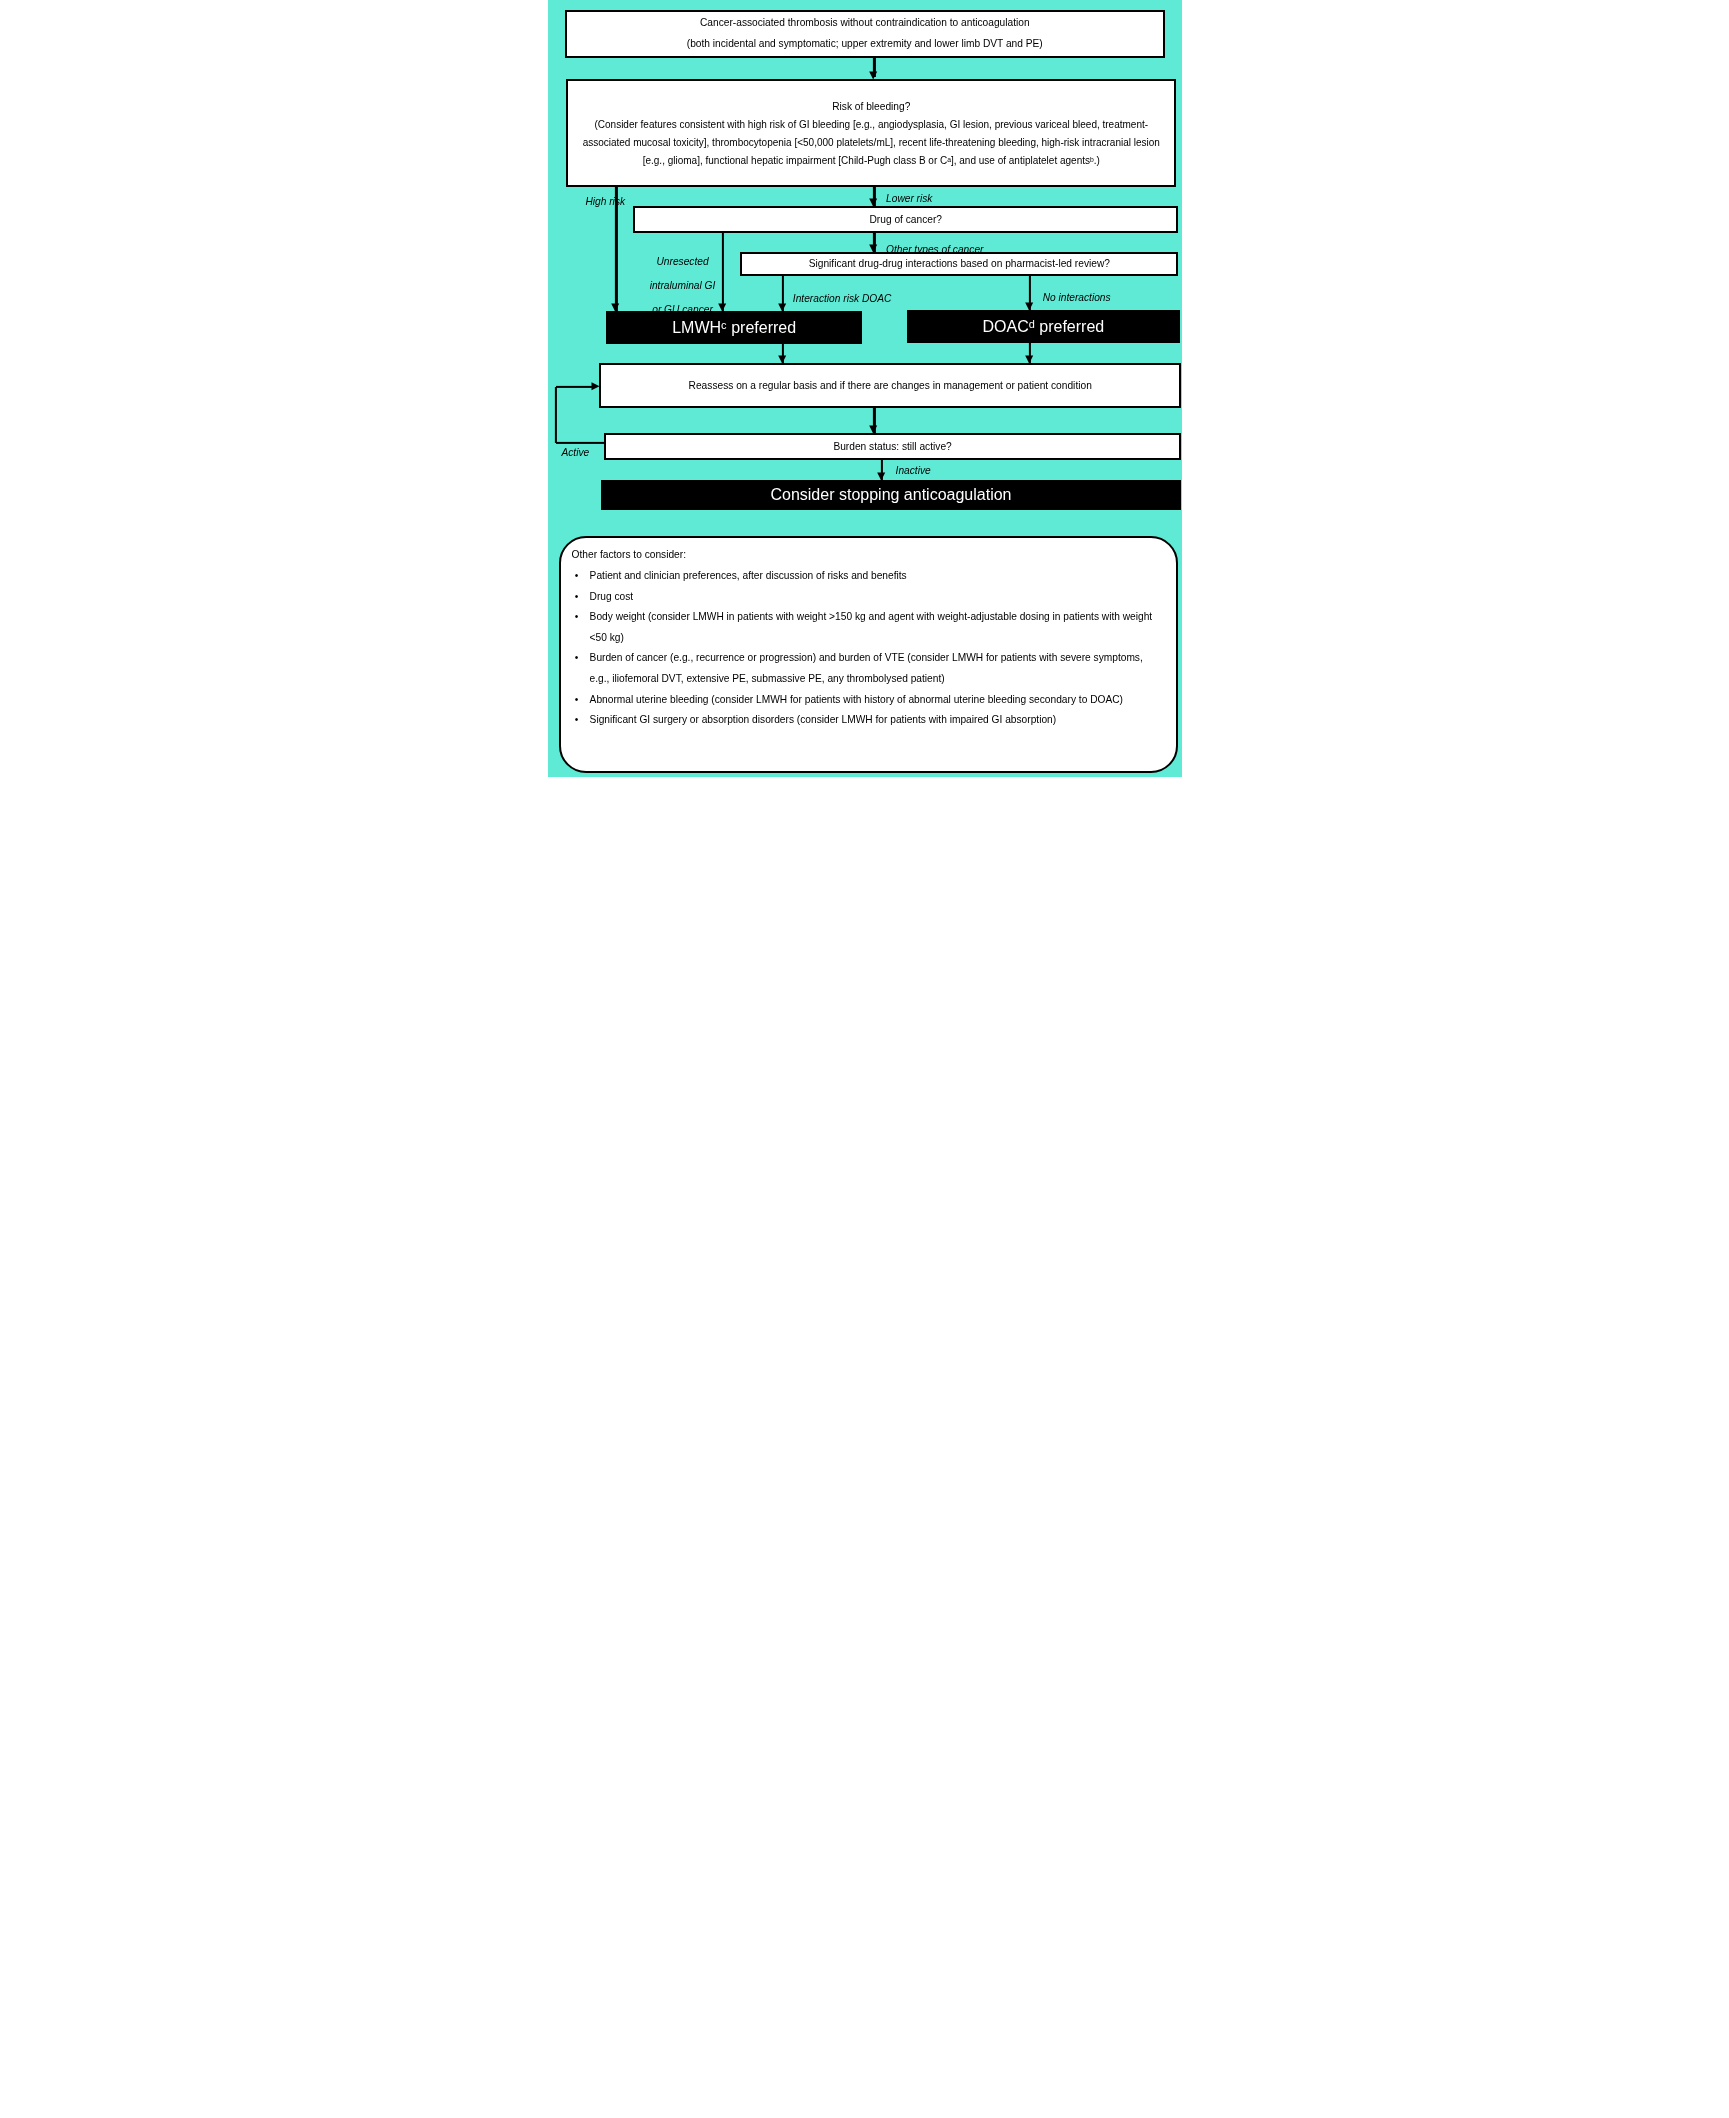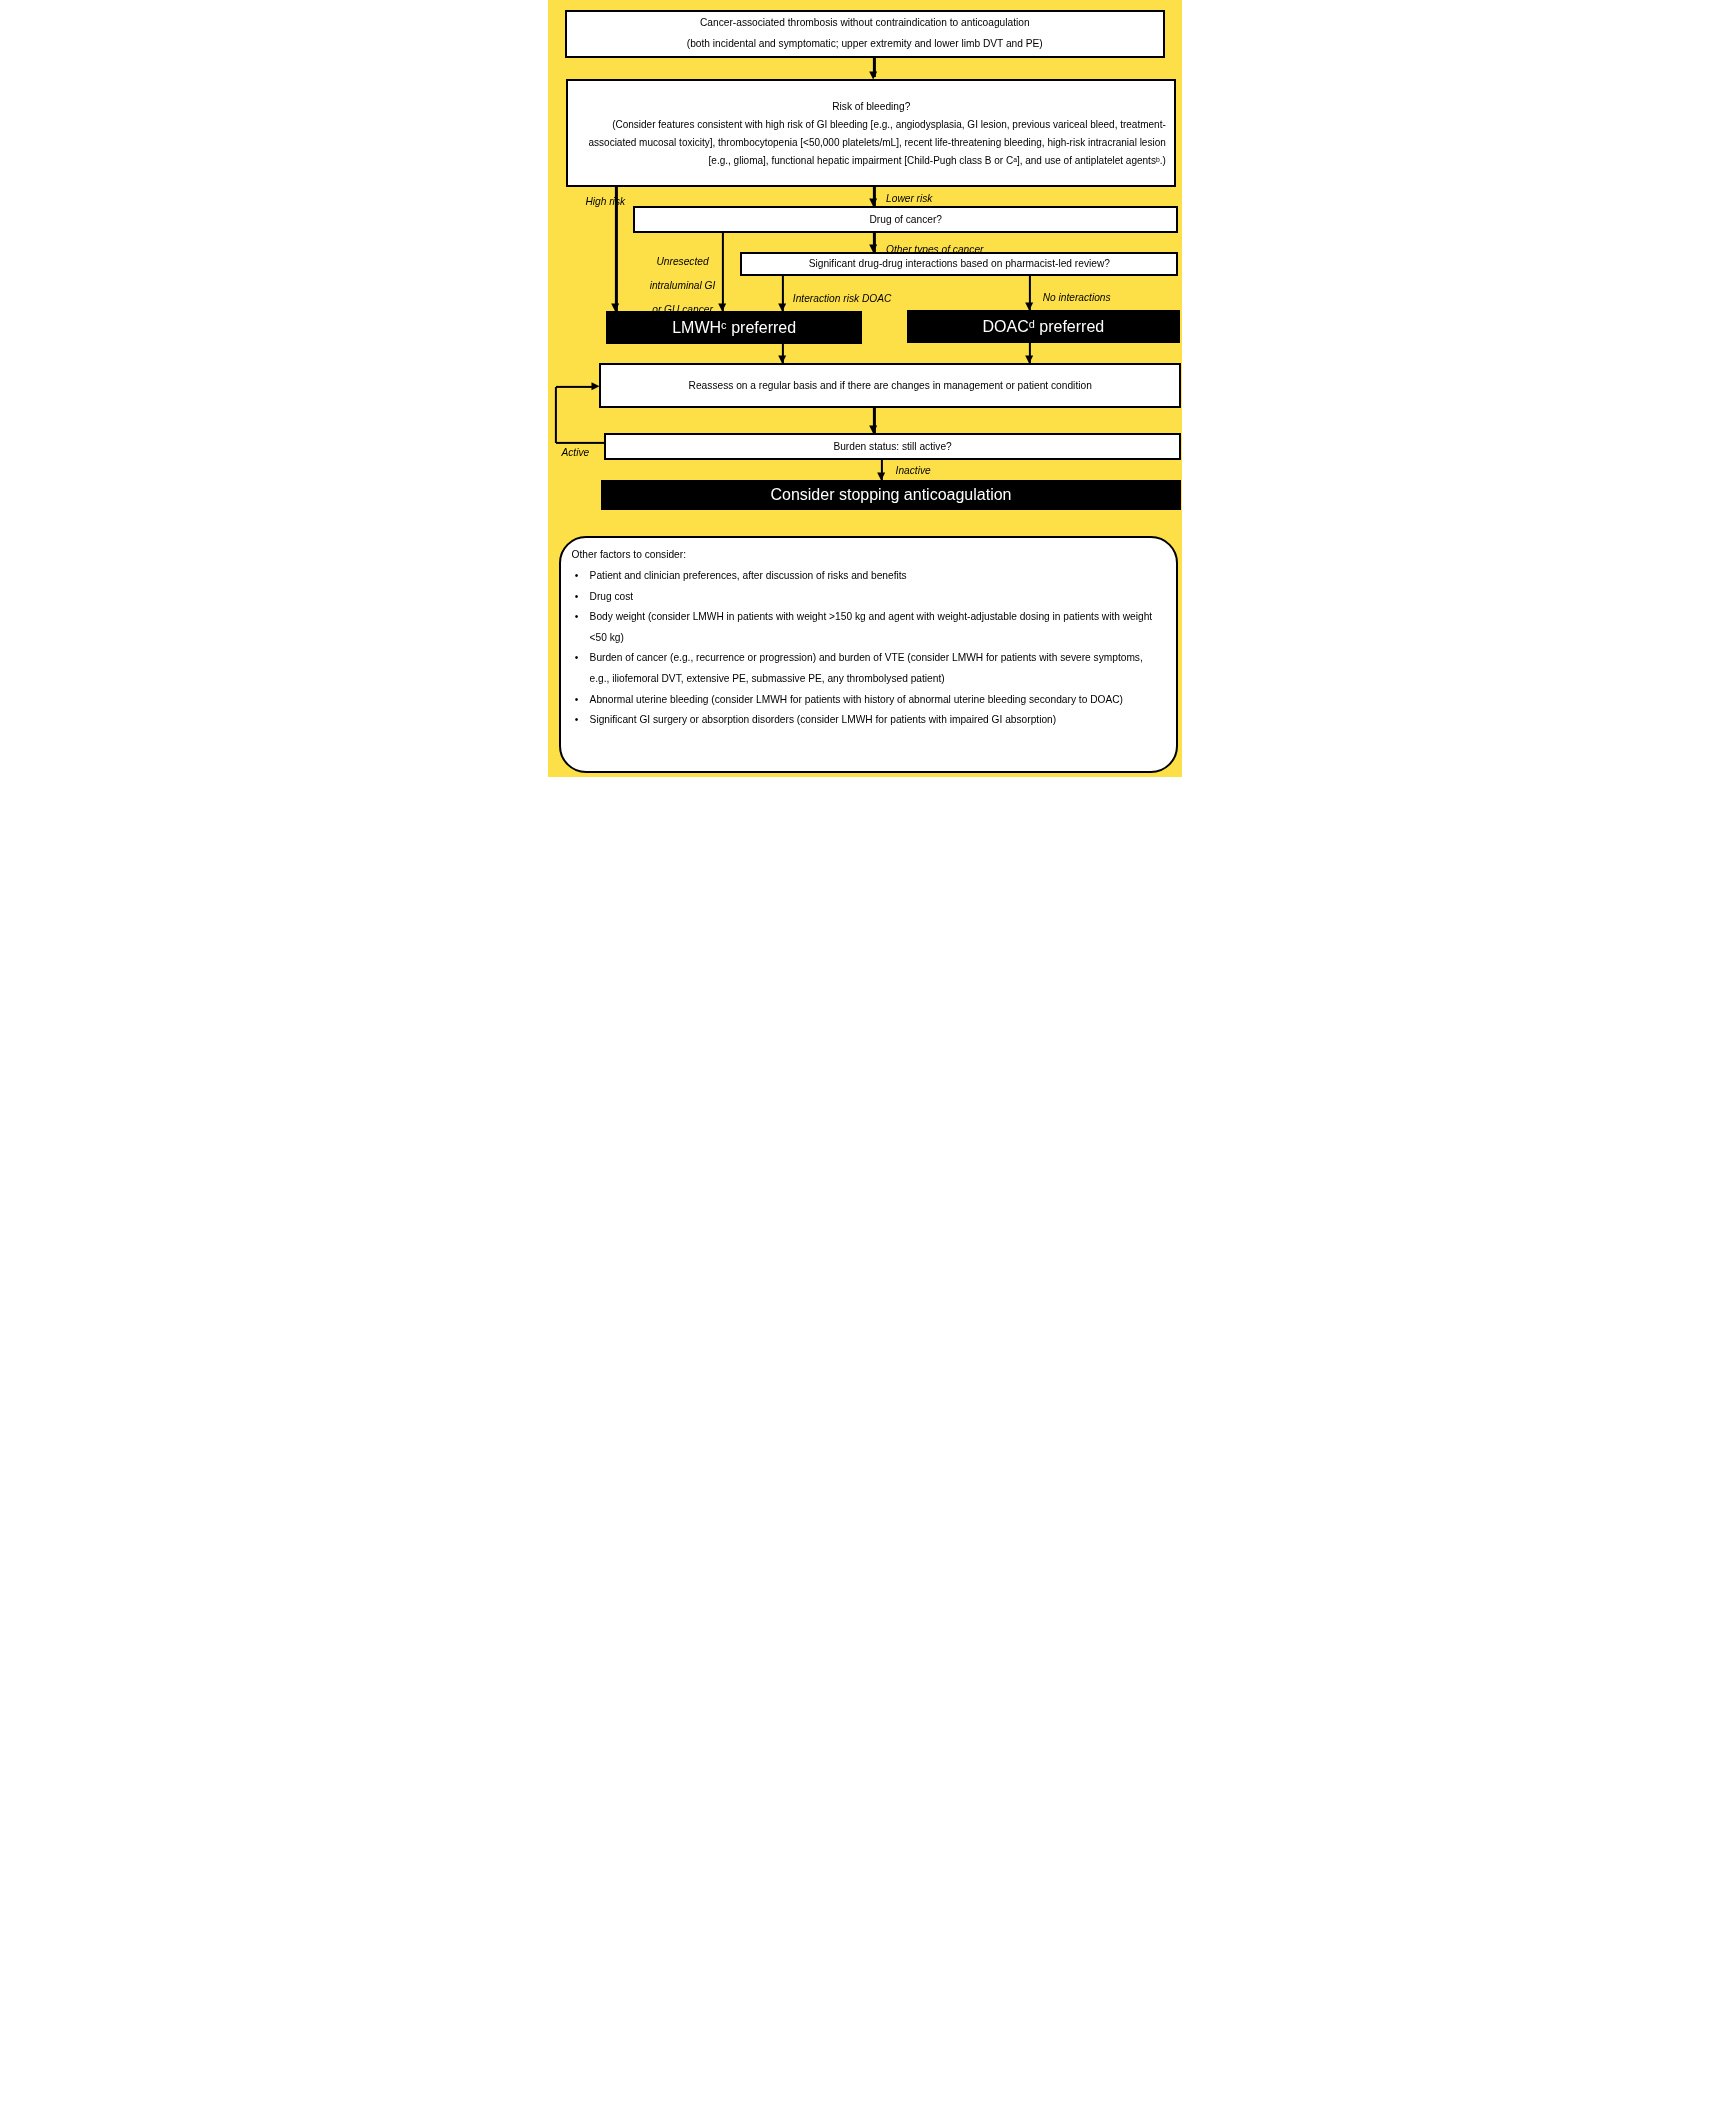--- a/index.html
+++ b/index.html
@@ -1,17 +1,17 @@
 <!DOCTYPE html>
 <html style="font-size:8.6px"><head>
 <meta charset="utf-8">
 <style>
   html,body{margin:0;padding:0;background:#ffffff;}
   body{font-family:"Liberation Sans","DejaVu Sans",sans-serif;color:#000;}
-  .canvas{position:relative;width:634px;height:777px;margin:0 auto;background:#fde047;overflow:hidden;}
+  .canvas{position:relative;width:634px;height:777px;margin:0 auto;background:#5eead4;overflow:hidden;}
   .box{position:absolute;box-sizing:border-box;border:2.7px solid #000;background:#fff;
        display:flex;flex-direction:column;align-items:center;justify-content:center;
        text-align:center;font-size:10.2px;line-height:1.9;padding:1.1px 5.4px;}
   .box.black{background:#000;color:#fff;border:none;font-size:16px;line-height:1.2;}
   .risk-detail{font-size:10px;line-height:1.78;width:99%;}
   .start-line{line-height:2.05;}
   .vline{position:absolute;width:2.1px;background:#000;transform:translateX(-1.1px);}
   .hline{position:absolute;height:2.1px;background:#000;transform:translateY(-1.1px);}
   .ah-d{position:absolute;width:0;height:0;border-left:4.8px solid transparent;
         border-right:4.8px solid transparent;border-top:8px solid #000;transform:translate(-4.8px,-7.5px);}
@@ -30,21 +30,21 @@
 <div class="canvas">
 
   <div class="box" style="left:2.77%;top:1.27%;width:94.56%;height:6.14%;">
     <div class="start-line">Cancer-associated thrombosis without contraindication to anticoagulation</div>
     <div class="start-line">(both incidental and symptomatic; upper extremity and lower limb DVT and PE)</div>
   </div>
 
   <div class="vline" style="left:51.57%;top:7.40%;height:2.5%;"></div>
   <div class="ah-d" style="left:51.57%;top:10.17%;"></div>
 
-  <div class="box" style="left:2.98%;top:10.17%;width:96.18%;height:13.95%;text-align:right;">
+  <div class="box" style="left:2.98%;top:10.17%;width:96.18%;height:13.95%;">
     <div>Risk of bleeding?</div>
     <div class="risk-detail">(Consider features consistent with high risk of GI bleeding [e.g., angiodysplasia, GI lesion, previous variceal bleed, treatment-associated mucosal toxicity], thrombocytopenia [&lt;50,000 platelets/mL], recent life-threatening bleeding, high-risk intracranial lesion [e.g., glioma], functional hepatic impairment [Child-Pugh class B or Cᵃ], and use of antiplatelet agentsᵇ.)</div>
   </div>
 
   <div class="vline" style="left:10.87%;top:24.11%;height:15.95%;"></div>
   <div class="ah-d" style="left:10.87%;top:40.06%;"></div>
   <div class="lbl" style="left:2.2%;top:25.2%;margin-left:24px;">High risk</div>
 
   <div class="vline" style="left:51.57%;top:24.11%;height:2.46%;"></div>
   <div class="ah-d" style="left:51.57%;top:26.57%;"></div>

